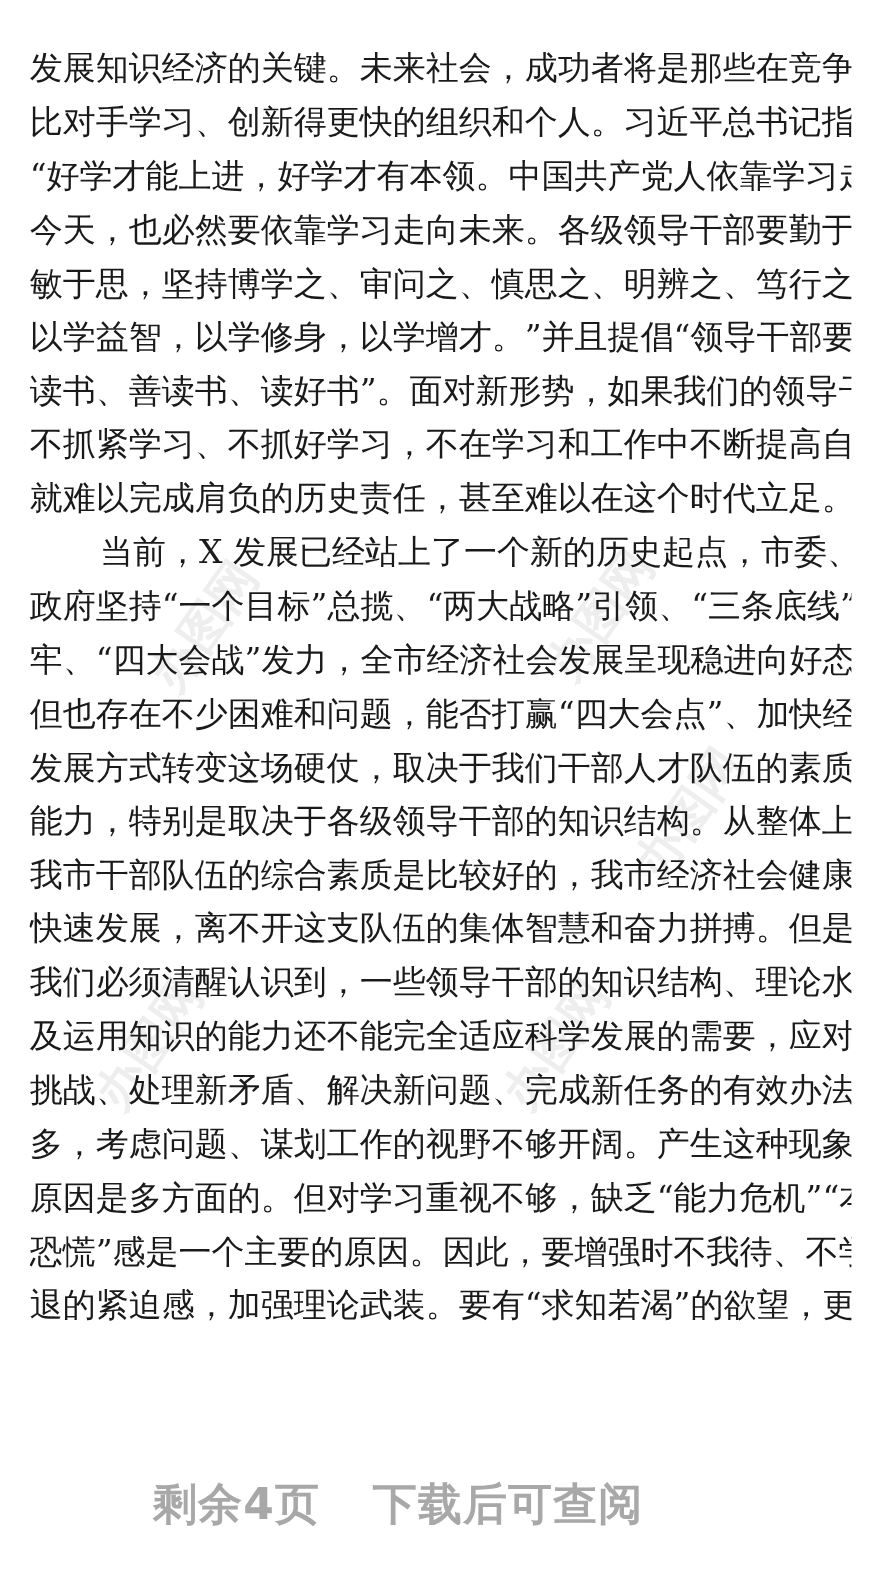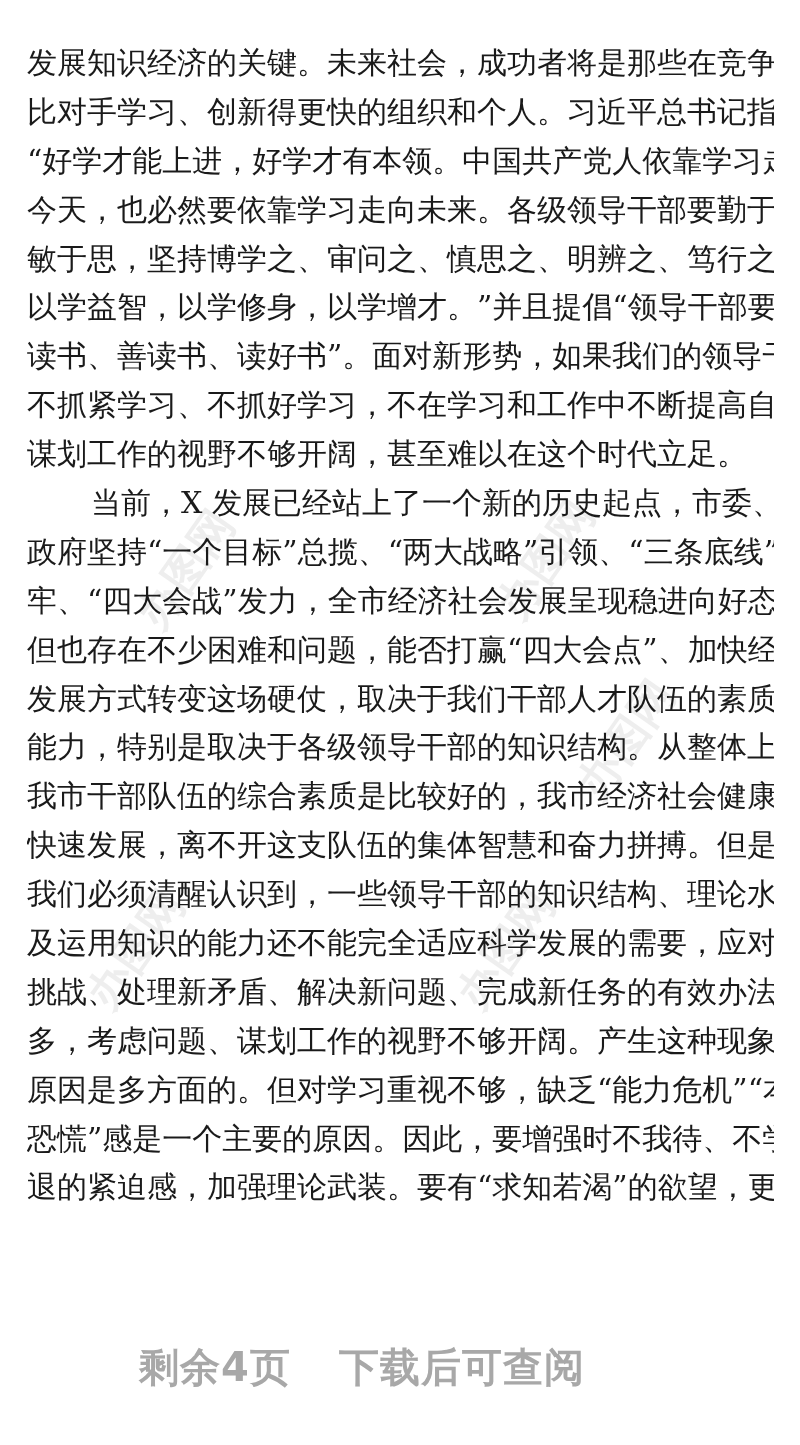--- a/index.html
+++ b/index.html
@@ -34,21 +34,21 @@
   <div class="lines">
 
     <div class="line">发展知识经济的关键。未来社会，成功者将是那些在竞争中</div>
     <div class="line">比对手学习、创新得更快的组织和个人。习近平总书记指出：</div>
     <div class="line">“好学才能上进，好学才有本领。中国共产党人依靠学习走到</div>
     <div class="line">今天，也必然要依靠学习走向未来。各级领导干部要勤于学、</div>
     <div class="line">敏于思，坚持博学之、审问之、慎思之、明辨之、笃行之，</div>
     <div class="line">以学益智，以学修身，以学增才。”并且提倡“领导干部要爱</div>
     <div class="line">读书、善读书、读好书”。面对新形势，如果我们的领导干部</div>
     <div class="line">不抓紧学习、不抓好学习，不在学习和工作中不断提高自己，</div>
-    <div class="line last">谋划工作的视野不够开阔，甚至难以在这个时代立足。</div>
+    <div class="line last">就难以完成肩负的历史责任，甚至难以在这个时代立足。</div>
 
     <div class="line indent">当前，X 发展已经站上了一个新的历史起点，市委、市</div>
     <div class="line">政府坚持“一个目标”总揽、“两大战略”引领、“三条底线”筑</div>
     <div class="line">牢、“四大会战”发力，全市经济社会发展呈现稳进向好态势，</div>
     <div class="line">但也存在不少困难和问题，能否打赢“四大会点”、加快经济</div>
     <div class="line">发展方式转变这场硬仗，取决于我们干部人才队伍的素质和</div>
     <div class="line">能力，特别是取决于各级领导干部的知识结构。从整体上看，</div>
     <div class="line">我市干部队伍的综合素质是比较好的，我市经济社会健康、</div>
     <div class="line">快速发展，离不开这支队伍的集体智慧和奋力拼搏。但是，</div>
     <div class="line">我们必须清醒认识到，一些领导干部的知识结构、理论水平</div>

